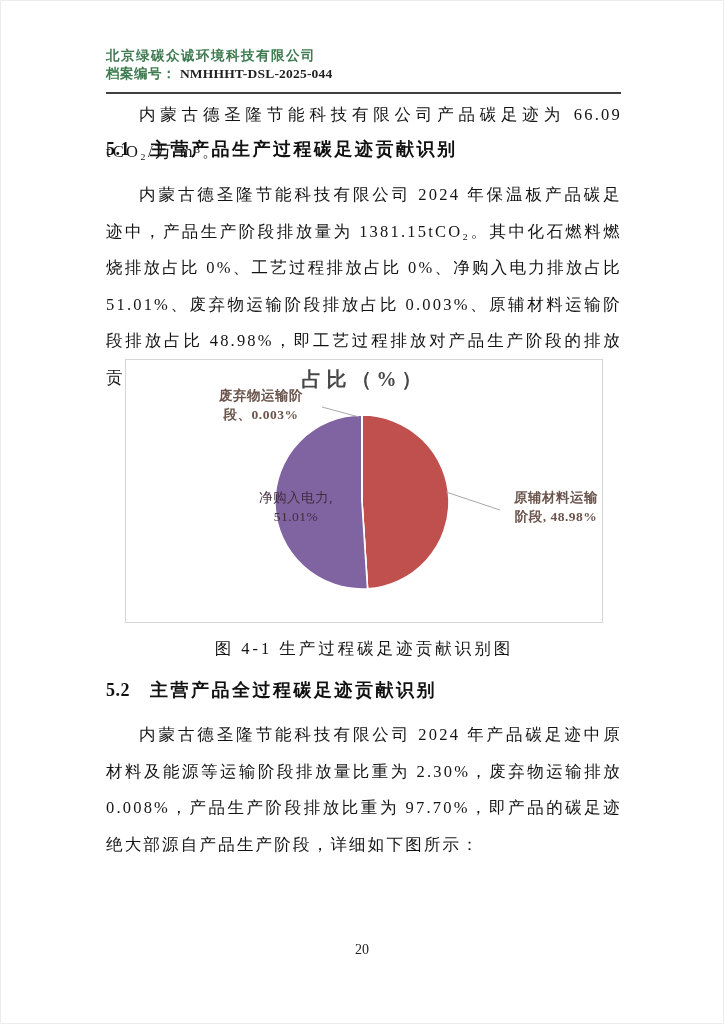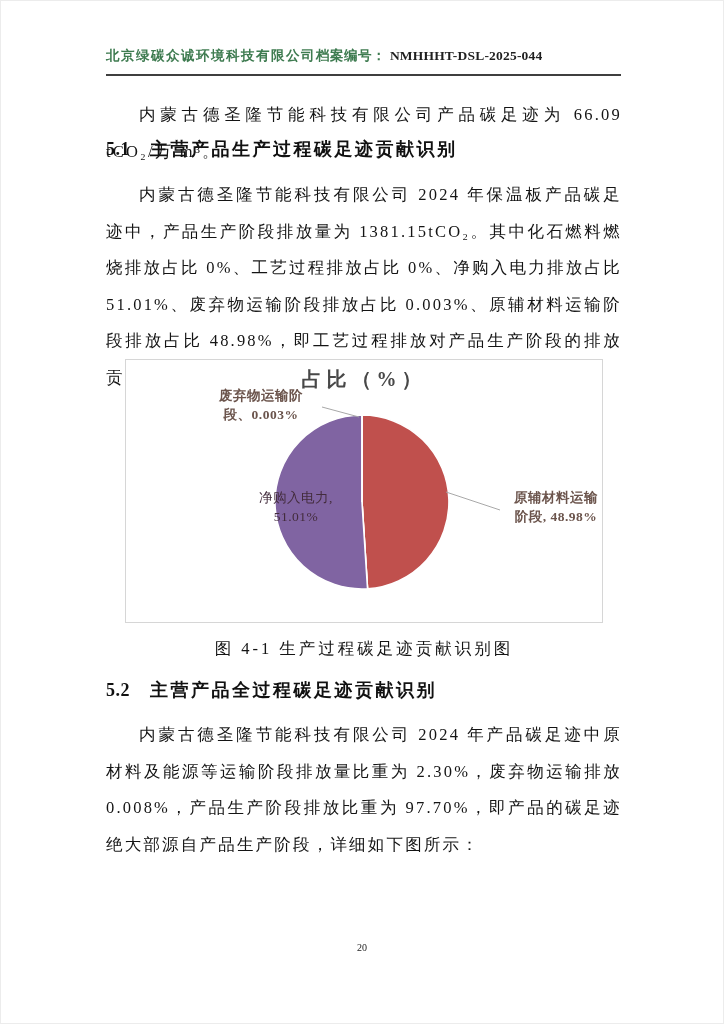--- a/index.html
+++ b/index.html
@@ -4,23 +4,23 @@
 <style>
   html,body{margin:0;padding:0;background:#ffffff;}
   .page{
     position:relative;width:724px;height:1024px;background:#ffffff;
     font-family:"Liberation Serif","DejaVu Serif",serif;color:#1c1c1c;
     box-sizing:border-box;border:1px solid #ececec;overflow:hidden;
   }
   
   .header{
     position:absolute;left:105px;top:46px;width:515px;
-    display:flex;justify-content:flex-start;align-items:baseline;
+    display:flex;justify-content:space-between;align-items:baseline;
     padding-bottom:9px;border-bottom:2px solid #3f3f3f;
-    font-size:13.5px;letter-spacing:1.5px;
+    font-size:13.5px;letter-spacing:1.5px;flex-direction:column;
   }
   .company{color:#3e7b50;font-weight:600;}
   .docno{color:#3e7b50;font-weight:600;letter-spacing:0.5px;}
   .docno-val{color:#1f1f1f;font-weight:700;letter-spacing:0.2px;margin-top:6px;}
   
   .para{
     position:absolute;left:105px;width:516px;margin:0;
     font-size:16.5px;line-height:36.5px;letter-spacing:2.2px;
     text-align:justify;text-indent:2em;color:#141414;
   }
@@ -54,21 +54,21 @@
   .lbl-electricity{left:119px;top:129px;width:102px;color:#432c3d;font-weight:400;}
   .lbl-materials{left:378px;top:129px;width:104px;color:#6b544c;}
   .lbl-fossil{left:169px;top:225px;width:134px;color:#4c3b36;}
   
   .caption{
     position:absolute;left:105px;top:637px;width:516px;text-align:center;
     font-size:16.5px;letter-spacing:3px;color:#151515;
   }
   .pageno{
     position:absolute;left:0;top:941px;width:100%;text-align:center;
-    font-size:10px;color:#222;
+    font-size:14px;color:#222;
   }
 </style>
 </head>
 <body>
 
 <div class="page">
 
   <div class="header">
     <span class="company" style="color: rgb(62, 123, 80);">北京绿碳众诚环境科技有限公司</span>
     <span class="docno">

